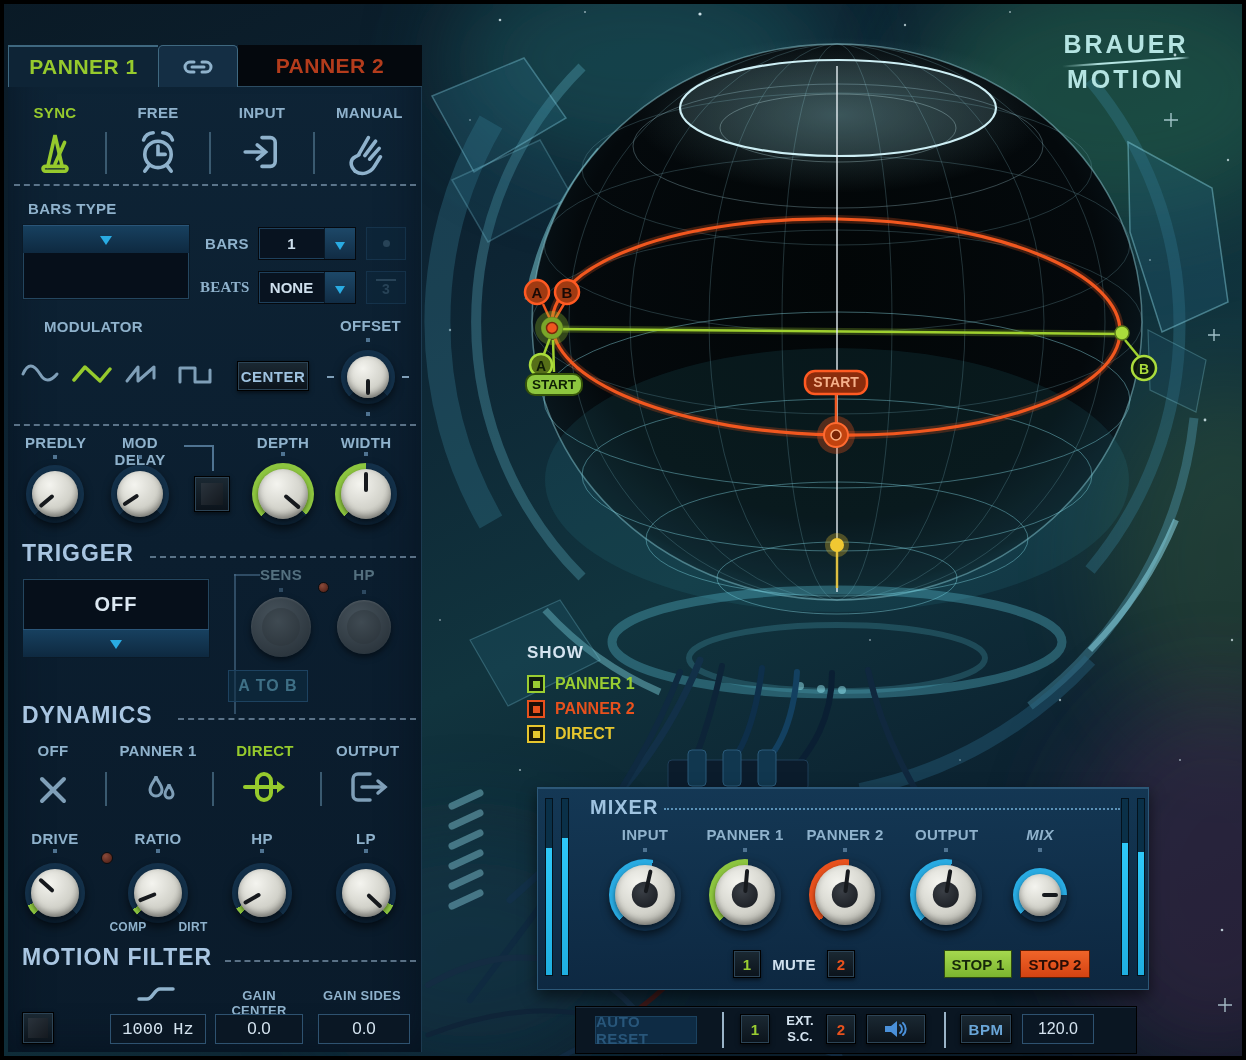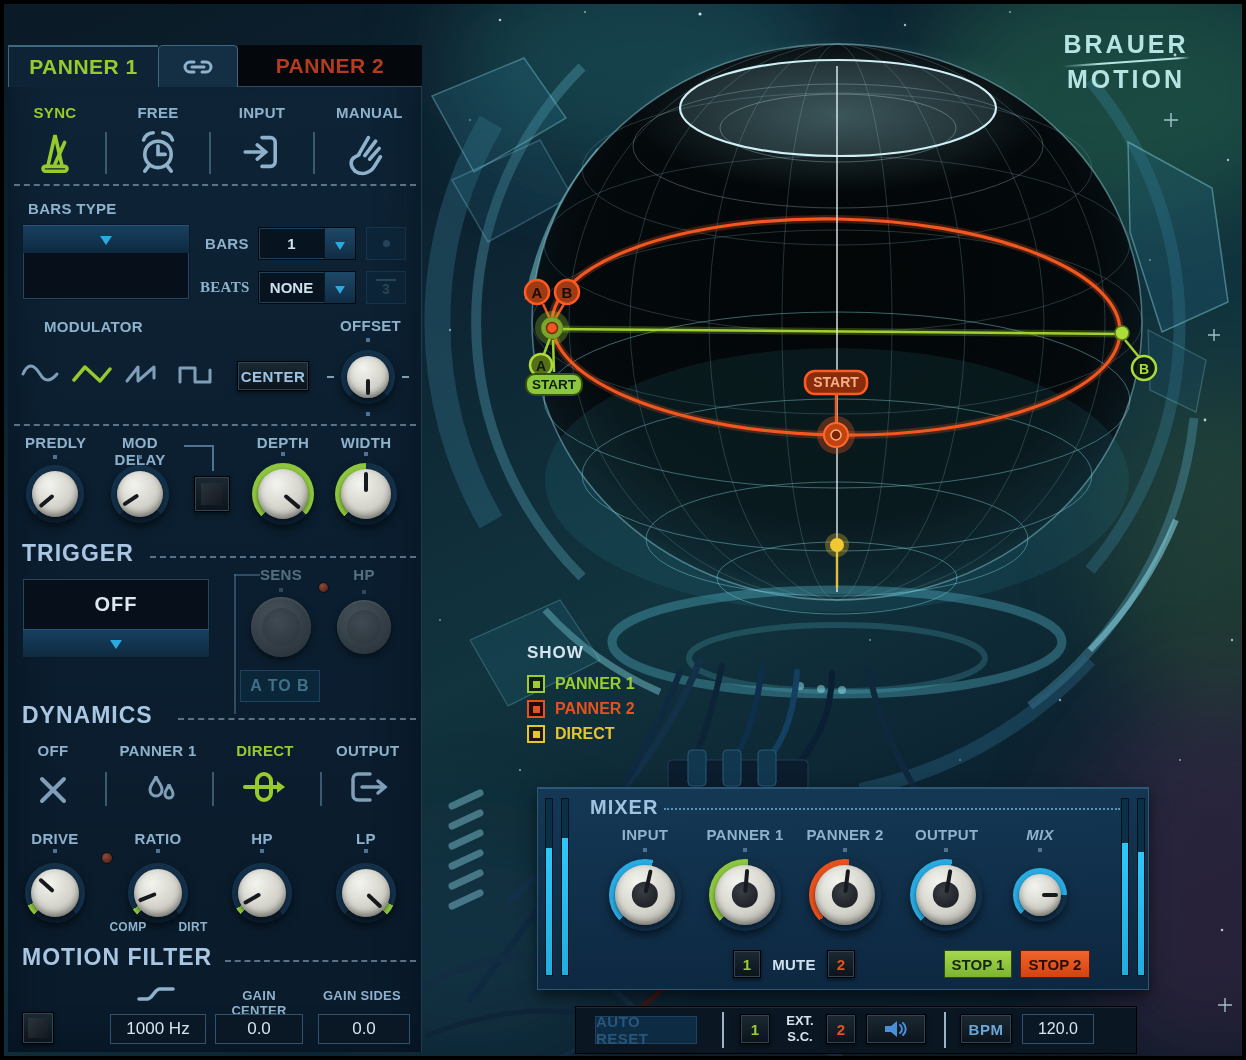--- a/index.html
+++ b/index.html
@@ -434,21 +434,21 @@
 </div>
 <div class="abs" style="left:234px;top:574px;width:2px;height:140px;background:#4f7391;opacity:.55;"></div>
 <div class="abs" style="left:234px;top:574px;width:26px;height:2px;background:#4f7391;opacity:.55;"></div>
 <div class="abs lbl dimlbl" style="left:253px;top:566px;width:56px;">SENS</div>
 <div class="abs lbl dimlbl" style="left:340px;top:566px;width:48px;">HP</div>
 <div class="abs led" style="left:318px;top:582px;width:11px;height:11px;"></div>
 <div class="abs tick" style="left:279px;top:588px;opacity:.5;"></div>
 <div class="abs tick" style="left:362px;top:590px;opacity:.5;"></div>
 <div class="dim-knob abs" style="left:251px;top:597px;width:60px;height:60px;"></div>
 <div class="dim-knob abs" style="left:337px;top:600px;width:54px;height:54px;"></div>
-<div class="abs ghostbtn" style="left:240px;top:670px;width:80px;height:32px;color:#3f7086;font-size:16px;letter-spacing:1px;">
+<div class="abs ghostbtn" style="left:228px;top:670px;width:80px;height:32px;color:#3f7086;font-size:16px;letter-spacing:1px;">
   <span>A TO B</span>
 </div>
 
 <div class="abs heading" style="left:22px;top:702px;">DYNAMICS</div>
 <div class="abs dash-line" style="left:178px;top:718px;width:238px;"></div>
 <div class="abs lbl" style="left:28px;top:742px;width:50px;">OFF</div>
 <div class="abs lbl" style="left:116px;top:742px;width:84px;">PANNER 1</div>
 <div class="abs lbl" style="left:235px;top:742px;width:60px;color:#96ca2d;">DIRECT</div>
 <div class="abs lbl" style="left:336px;top:742px;width:60px;">OUTPUT</div>
 
@@ -523,21 +523,21 @@
 <div class="abs" style="left:136px;top:984px;">
   <svg width="40" height="20" viewBox="0 0 40 20">
     <path d="M3 15 h8 c6 0 7 -10 13 -10 h13" fill="none" stroke="#8fb2cc" stroke-width="3.5" stroke-linecap="round"></path>
   </svg>
 </div>
 <div class="abs lbl" style="left:213px;top:988px;width:92px;font-size:13px;">GAIN CENTER</div>
 <div class="abs lbl" style="left:318px;top:988px;width:88px;font-size:13px;">GAIN SIDES</div>
 <div class="abs sqbtn" style="left:22px;top:1012px;width:32px;height:32px;">
       <div style="width:20px;height:20px;background:linear-gradient(135deg,#2a333c,#14191f);"></div>
     </div>
-<div class="abs field" style="left:110px;top:1014px;width:96px;height:30px;">
+<div class="abs field" style="left:110px;top:1014px;width:96px;height:30px;font-family:Liberation Mono, monospace;">
   <span>1000 Hz</span>
 </div>
 <div class="abs field" style="left:215px;top:1014px;width:88px;height:30px;">
   <span>0.0</span>
 </div>
 <div class="abs field" style="left:318px;top:1014px;width:92px;height:30px;">
   <span>0.0</span>
 </div>
 
 <div class="abs" style="left:527px;top:643px;">

